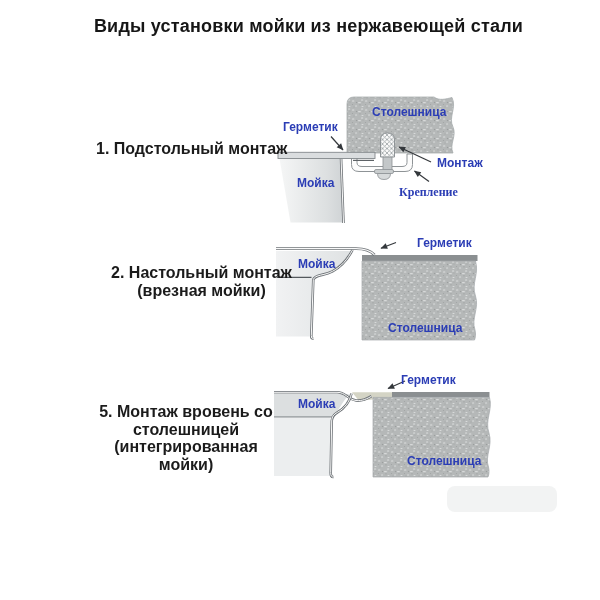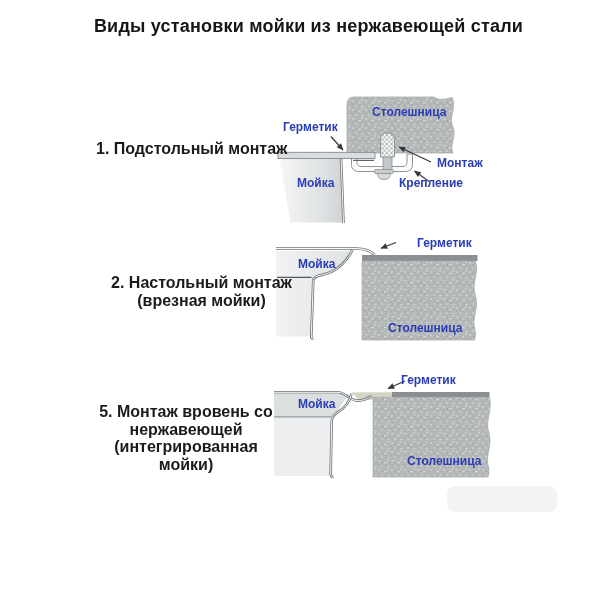--- a/index.html
+++ b/index.html
@@ -137,32 +137,32 @@
 
   <div class="main-title">Виды установки мойки из нержавеющей стали</div>
 
   <div class="heading nowrap" style="left:96px;top:140px;">
     <span class="hl">1. Подстольный монтаж</span>
   </div>
   <div class="lbl" style="left:283px;top:121px;">Герметик</div>
   <div class="lbl" style="left:372px;top:106px;">Столешница</div>
   <div class="lbl" style="left:297px;top:177px;">Мойка</div>
   <div class="lbl" style="left:437px;top:157px;">Монтаж</div>
-  <div class="lbl" style="left:399px;top:177px;">Крепление</div>
+  <div class="lbl" style="left:399px;top:186px;font-family:Liberation Serif, serif;">Крепление</div>
 
-  <div class="heading center" style="left:110px;top:264px;width:183px;margin-top:10px;">
+  <div class="heading center" style="left:110px;top:264px;width:183px;">
     <span class="hl">2. Настольный монтаж</span>
     <span class="hl">(врезная мойки)</span>
   </div>
   <div class="lbl" style="left:298px;top:258px;">Мойка</div>
   <div class="lbl" style="left:417px;top:237px;">Герметик</div>
   <div class="lbl" style="left:388px;top:322px;">Столешница</div>
 
   <div class="heading center" style="left:93px;top:403px;width:186px;">
     <span class="hl">5. Монтаж вровень со</span>
-    <span class="hl">нержавеющей</span>
+    <span class="hl">столешницей</span>
     <span class="hl">(интегрированная мойки)</span>
   </div>
   <div class="lbl" style="left:298px;top:398px;">Мойка</div>
   <div class="lbl" style="left:401px;top:374px;">Герметик</div>
   <div class="lbl" style="left:407px;top:455px;">Столешница</div>
 
 </div>
 
 </body></html>

